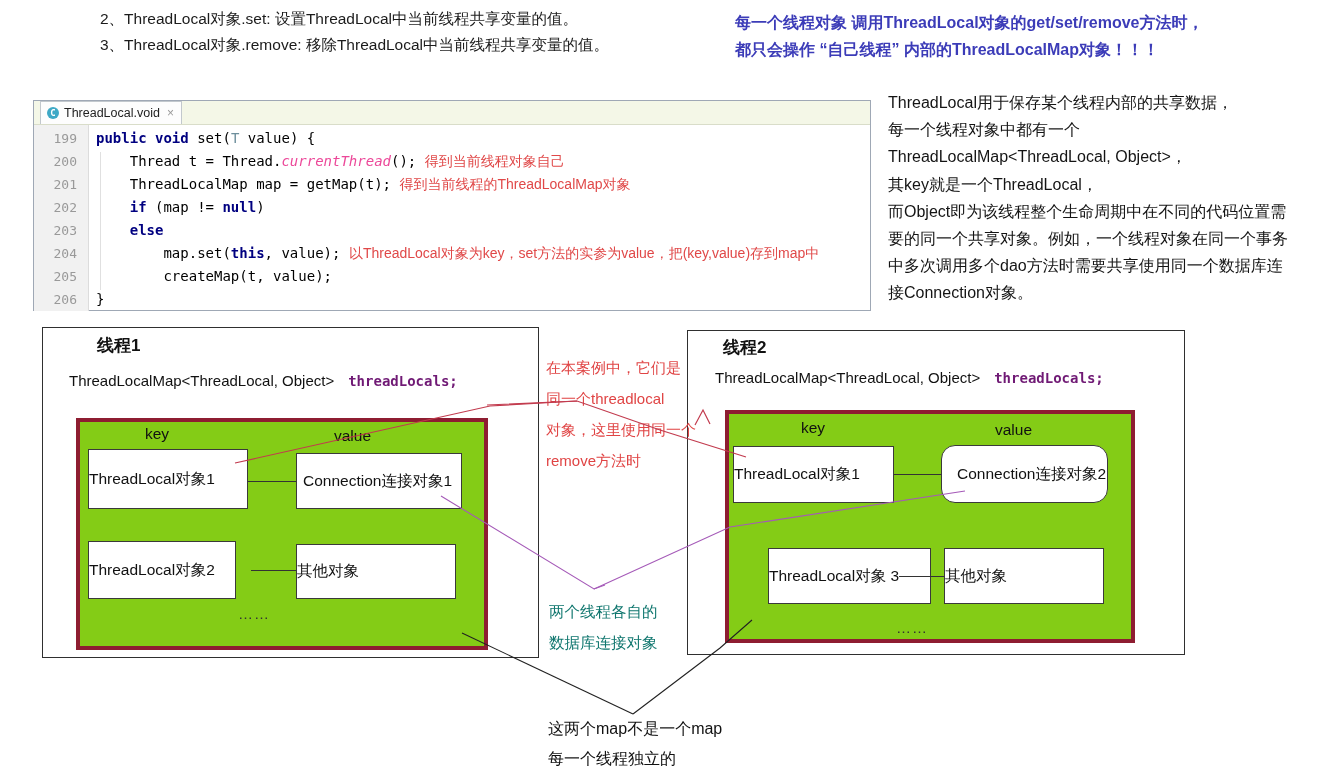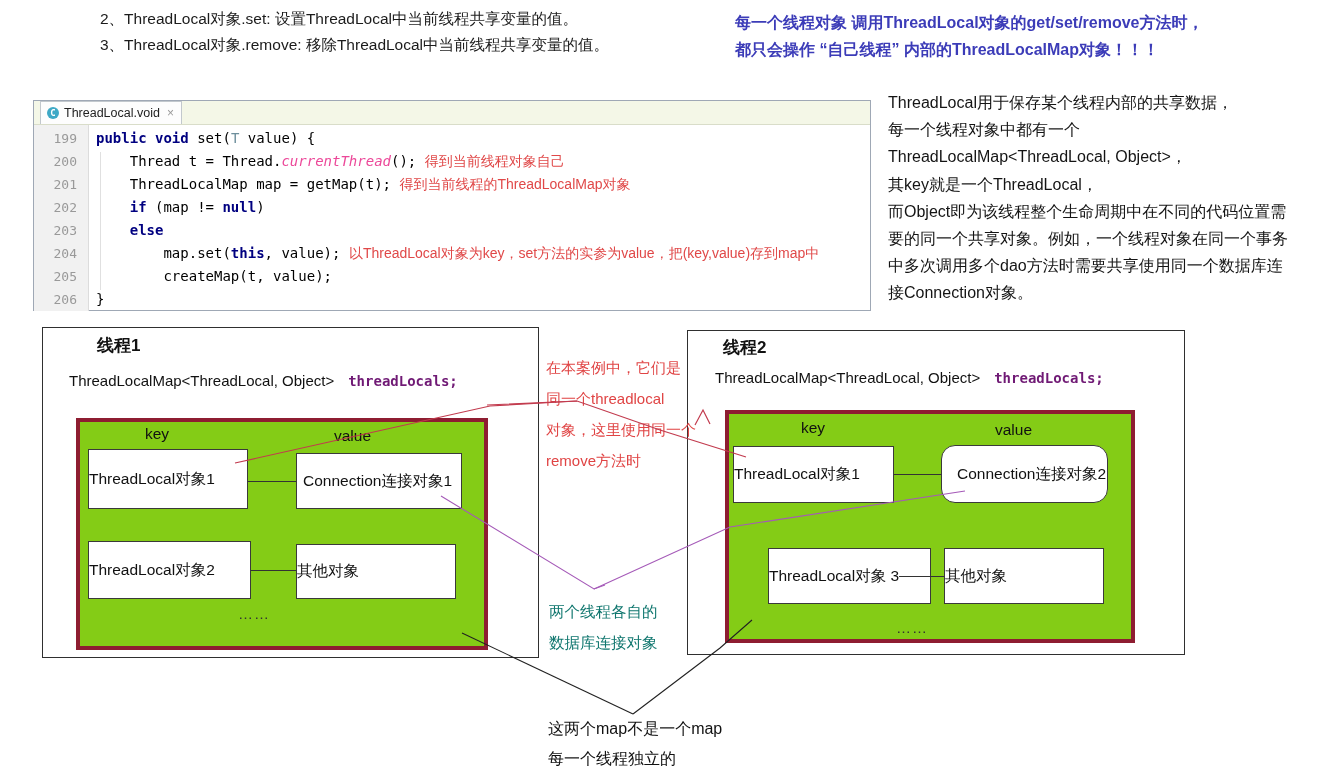--- a/index.html
+++ b/index.html
@@ -119,21 +119,21 @@
   <div class="ttitle" style="left:42px;top:6px;">线程1</div>
   <div class="tdecl" style="left:26px;top:44px;">
     <span>ThreadLocalMap&lt;ThreadLocal, Object&gt;</span><span class="tfield">threadLocals;</span>
   </div>
   <div class="maroon" style="left:33px;top:90px;width:412px;height:232px;">
     <div class="hdr" style="left:65px;top:3px;">key</div>
     <div class="hdr" style="left:254px;top:5px;">value</div>
     <div class="cell" style="left:8px;top:27px;width:160px;height:60px;">ThreadLocal对象1</div>
     <div class="cell" style="left:216px;top:31px;width:166px;height:56px;padding-left:6px;">Connection连接对象1</div>
     <div class="conn" style="left:168px;top:59px;width:48px;"></div>
-    <div class="cell" style="left:8px;top:119px;width:163px;height:58px;">ThreadLocal对象2</div>
+    <div class="cell" style="left:8px;top:119px;width:148px;height:58px;">ThreadLocal对象2</div>
     <div class="cell" style="left:216px;top:122px;width:160px;height:55px;">其他对象</div>
     <div class="conn" style="left:171px;top:148px;width:45px;"></div>
     <div class="dots" style="left:158px;top:183px;">……</div>
   </div>
 </div>
 
 <div class="abs tpanel" style="left:687px;top:330px;width:498px;height:325px;">
   <div class="ttitle" style="left:23px;top:5px;">线程2</div>
   <div class="tdecl" style="left:27px;top:38px;">
     <span>ThreadLocalMap&lt;ThreadLocal, Object&gt;</span><span class="tfield">threadLocals;</span>

